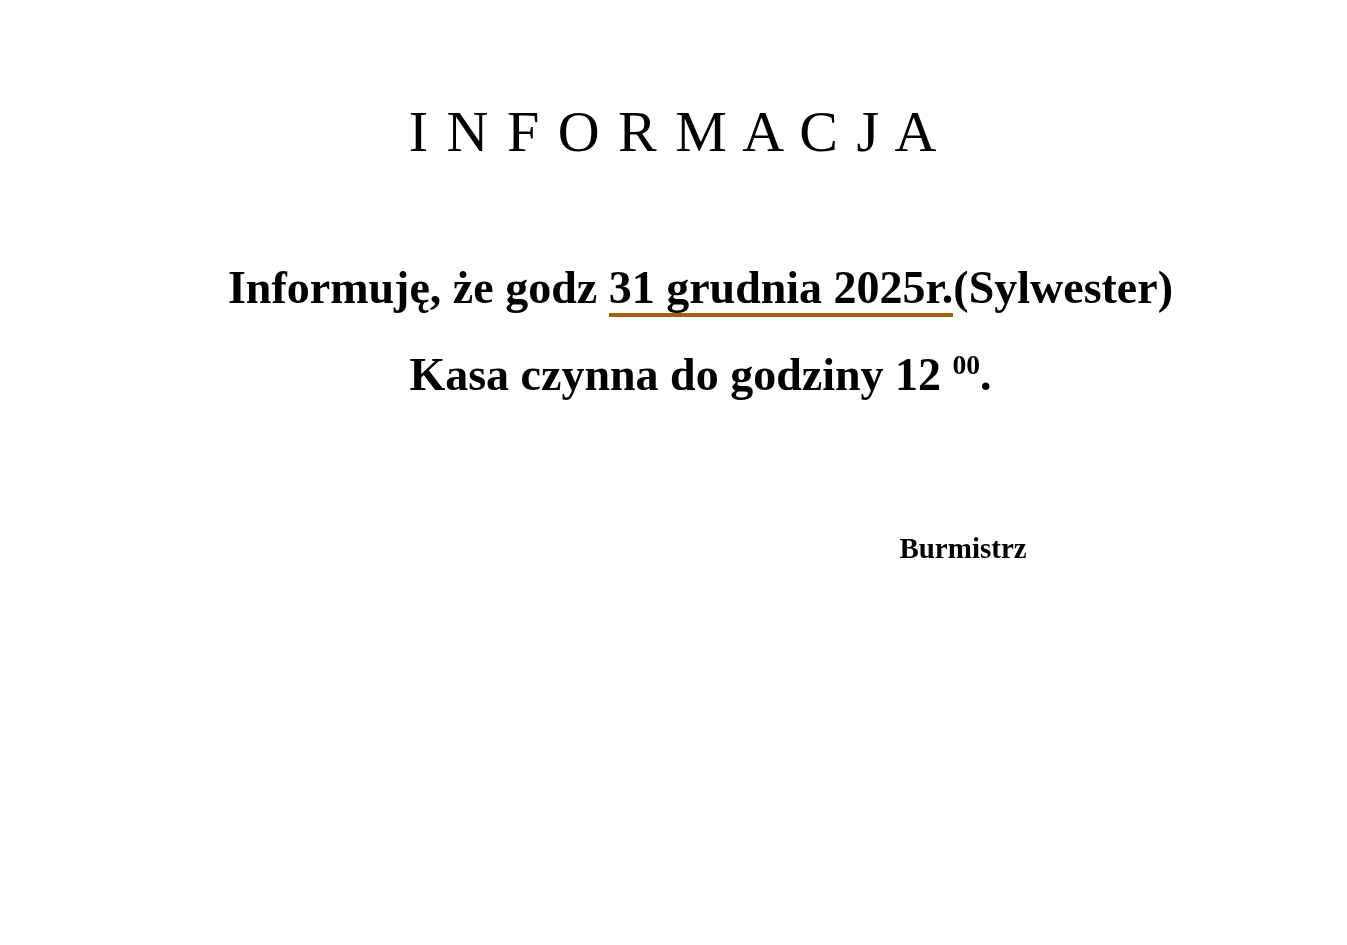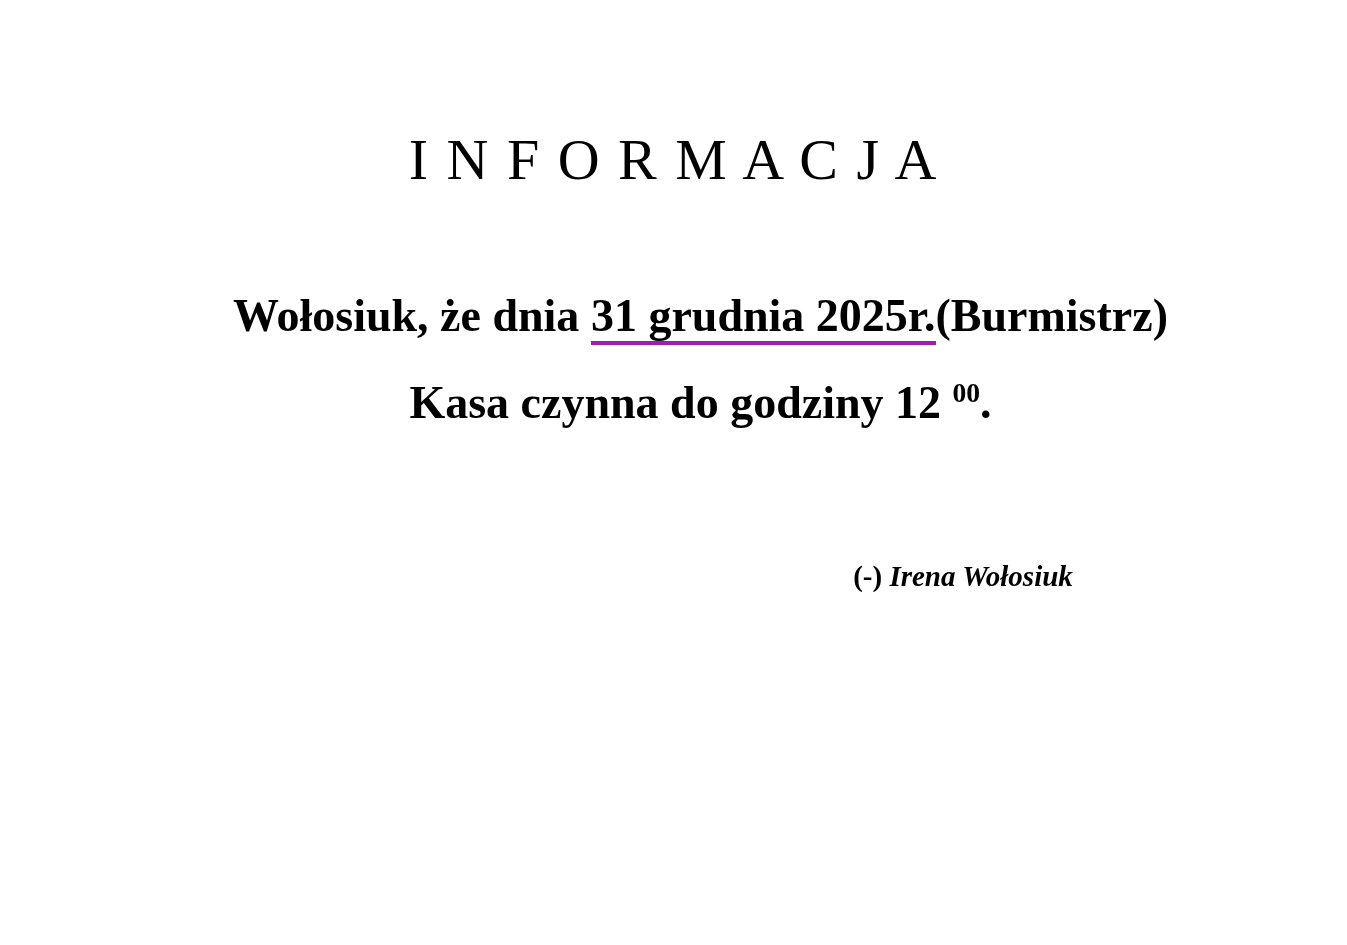--- a/index.html
+++ b/index.html
@@ -14,21 +14,21 @@
     font-family: "Liberation Serif", "DejaVu Serif", serif;
     overflow: hidden;
   }
   .page {
     width: 1347px;
     height: 945px;
     position: relative;
   }
   .doc-title {
     margin: 0;
-    padding-top: 120px;
+    padding-top: 92px;
     text-align: center;
     font-size: 58px;
     font-weight: 400;
     letter-spacing: 2px;
     line-height: 80px;
     white-space: pre-wrap;
   }
   .doc-body {
     margin-top: 72px;
   }
@@ -41,21 +41,21 @@
     white-space: nowrap;
   }
   .line span, .line sup {
     white-space: pre-wrap;
   }
   .shift-right {
     position: relative;
     left: 27px;
   }
   .underline {
-    border-bottom: 4px solid #a21caf;
+    border-bottom: 4px solid #a16207;
   }
   sup.hours {
     font-size: 0.6em;
     line-height: 0;
   }
   .signature {
     margin: 112px 194px 0 auto;
     width: 380px;
     text-align: center;
   }
@@ -80,24 +80,24 @@
 </style>
 </head>
 <body>
 
 <div class="page">
 
   <h1 class="doc-title">I N F O R M A C J A</h1>
 
   <section class="doc-body">
 
-    <p class="line shift-right"><span>Wołosiuk, że dnia </span><span class="underline">31 grudnia 2025r.</span><span>(Burmistrz)</span></p>
+    <p class="line shift-right"><span>Informuję, że godz </span><span class="underline">31 grudnia 2025r.</span><span>(Sylwester)</span></p>
 
 
     <p class="line shift-right"><span>Kasa czynna do godziny 12 </span><sup class="hours">00</sup><span>.</span></p>
 
   </section>
 
   <footer class="signature">
-    <div class="sig-name-line"><span>(-) </span><span class="italic">Irena Wołosiuk</span></div>
+    <div class="sig-role">Burmistrz</div>
   </footer>
 
 </div>
 
 </body></html>

